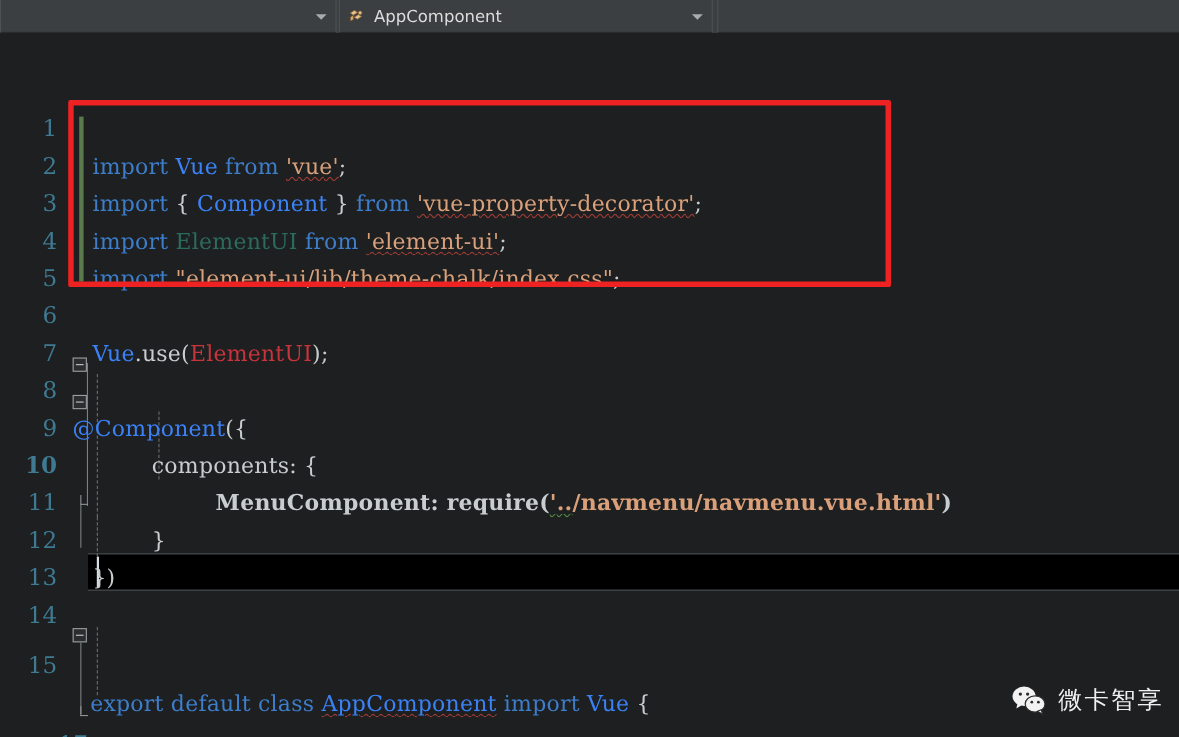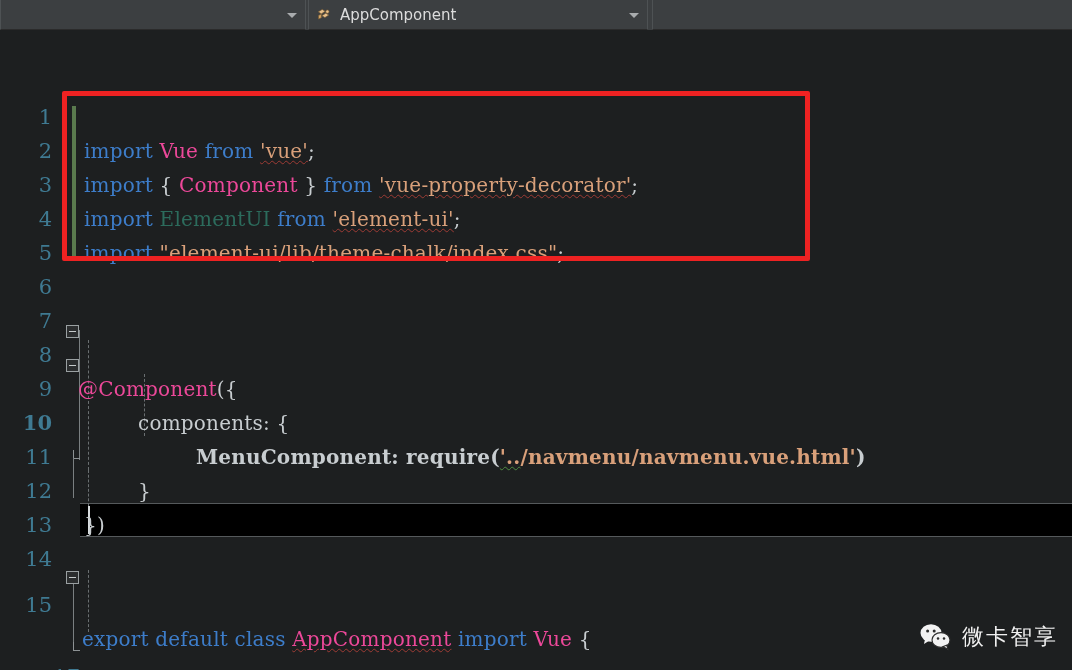--- a/index.html
+++ b/index.html
@@ -106,21 +106,21 @@
     position: absolute;
     left: 84px;
     font-family: "DejaVu Serif", serif;
     font-size: 20px;
     line-height: 34px;
     letter-spacing: 0.2px;
   }
 
   
   .kw   { color: #3d7dca; }        
-  .type { color: #ec4899; }        
+  .type { color: #3b82f6; }        
   .typeDim { color: #2c6b5c; }     
   .str  { color: #d9a07a; }        
   .plain{ color: #c8cdd0; }        
   .err  { color: #c7343c; }
 
   
   .wavy-red {
     text-decoration: underline;
     text-decoration-style: wavy;
     text-decoration-color: #9d3b34;
@@ -289,30 +289,31 @@
         <span class="codetext"><span class="kw">import</span> <span class="str">"element-ui/lib/theme-chalk/index.css"</span><span class="plain">;</span></span>
       </div>
 
       <div class="line" style="top:172px;">
         <span class="lineno">5</span>
         <span class="codetext"></span>
       </div>
 
       <div class="line" style="top:206px;">
         <span class="lineno">6</span>
+        <span class="codetext"><span class="type">Vue</span><span class="plain">.use(</span><span class="err">ElementUI</span><span class="plain">);</span></span>
       </div>
 
       <div class="line" style="top:240px;">
         <span class="lineno">7</span>
         <span class="codetext"></span>
       </div>
 
       <div class="line" style="top:274px;">
         <span class="lineno">8</span>
-        <span class="codetext" style="left:78px;text-align:center;"><span class="type">@Component</span><span class="plain">({</span></span>
+        <span class="codetext" style="left:66px;text-align:center;"><span class="type">@Component</span><span class="plain">({</span></span>
       </div>
 
       <div class="line" style="top:308px;">
         <span class="lineno">9</span>
         <span class="codetext" style="left:138px;"><span class="plain">components: {</span></span>
       </div>
 
       <div class="line" style="top:342px;font-weight:bold;">
         <span class="lineno">10</span>
         <span class="codetext" style="left:196px;text-align:right;"><span class="plain">MenuComponent: require(</span><span class="str wavy-green">'..</span><span class="str">/navmenu/navmenu.vue.html'</span><span class="plain">)</span></span>

